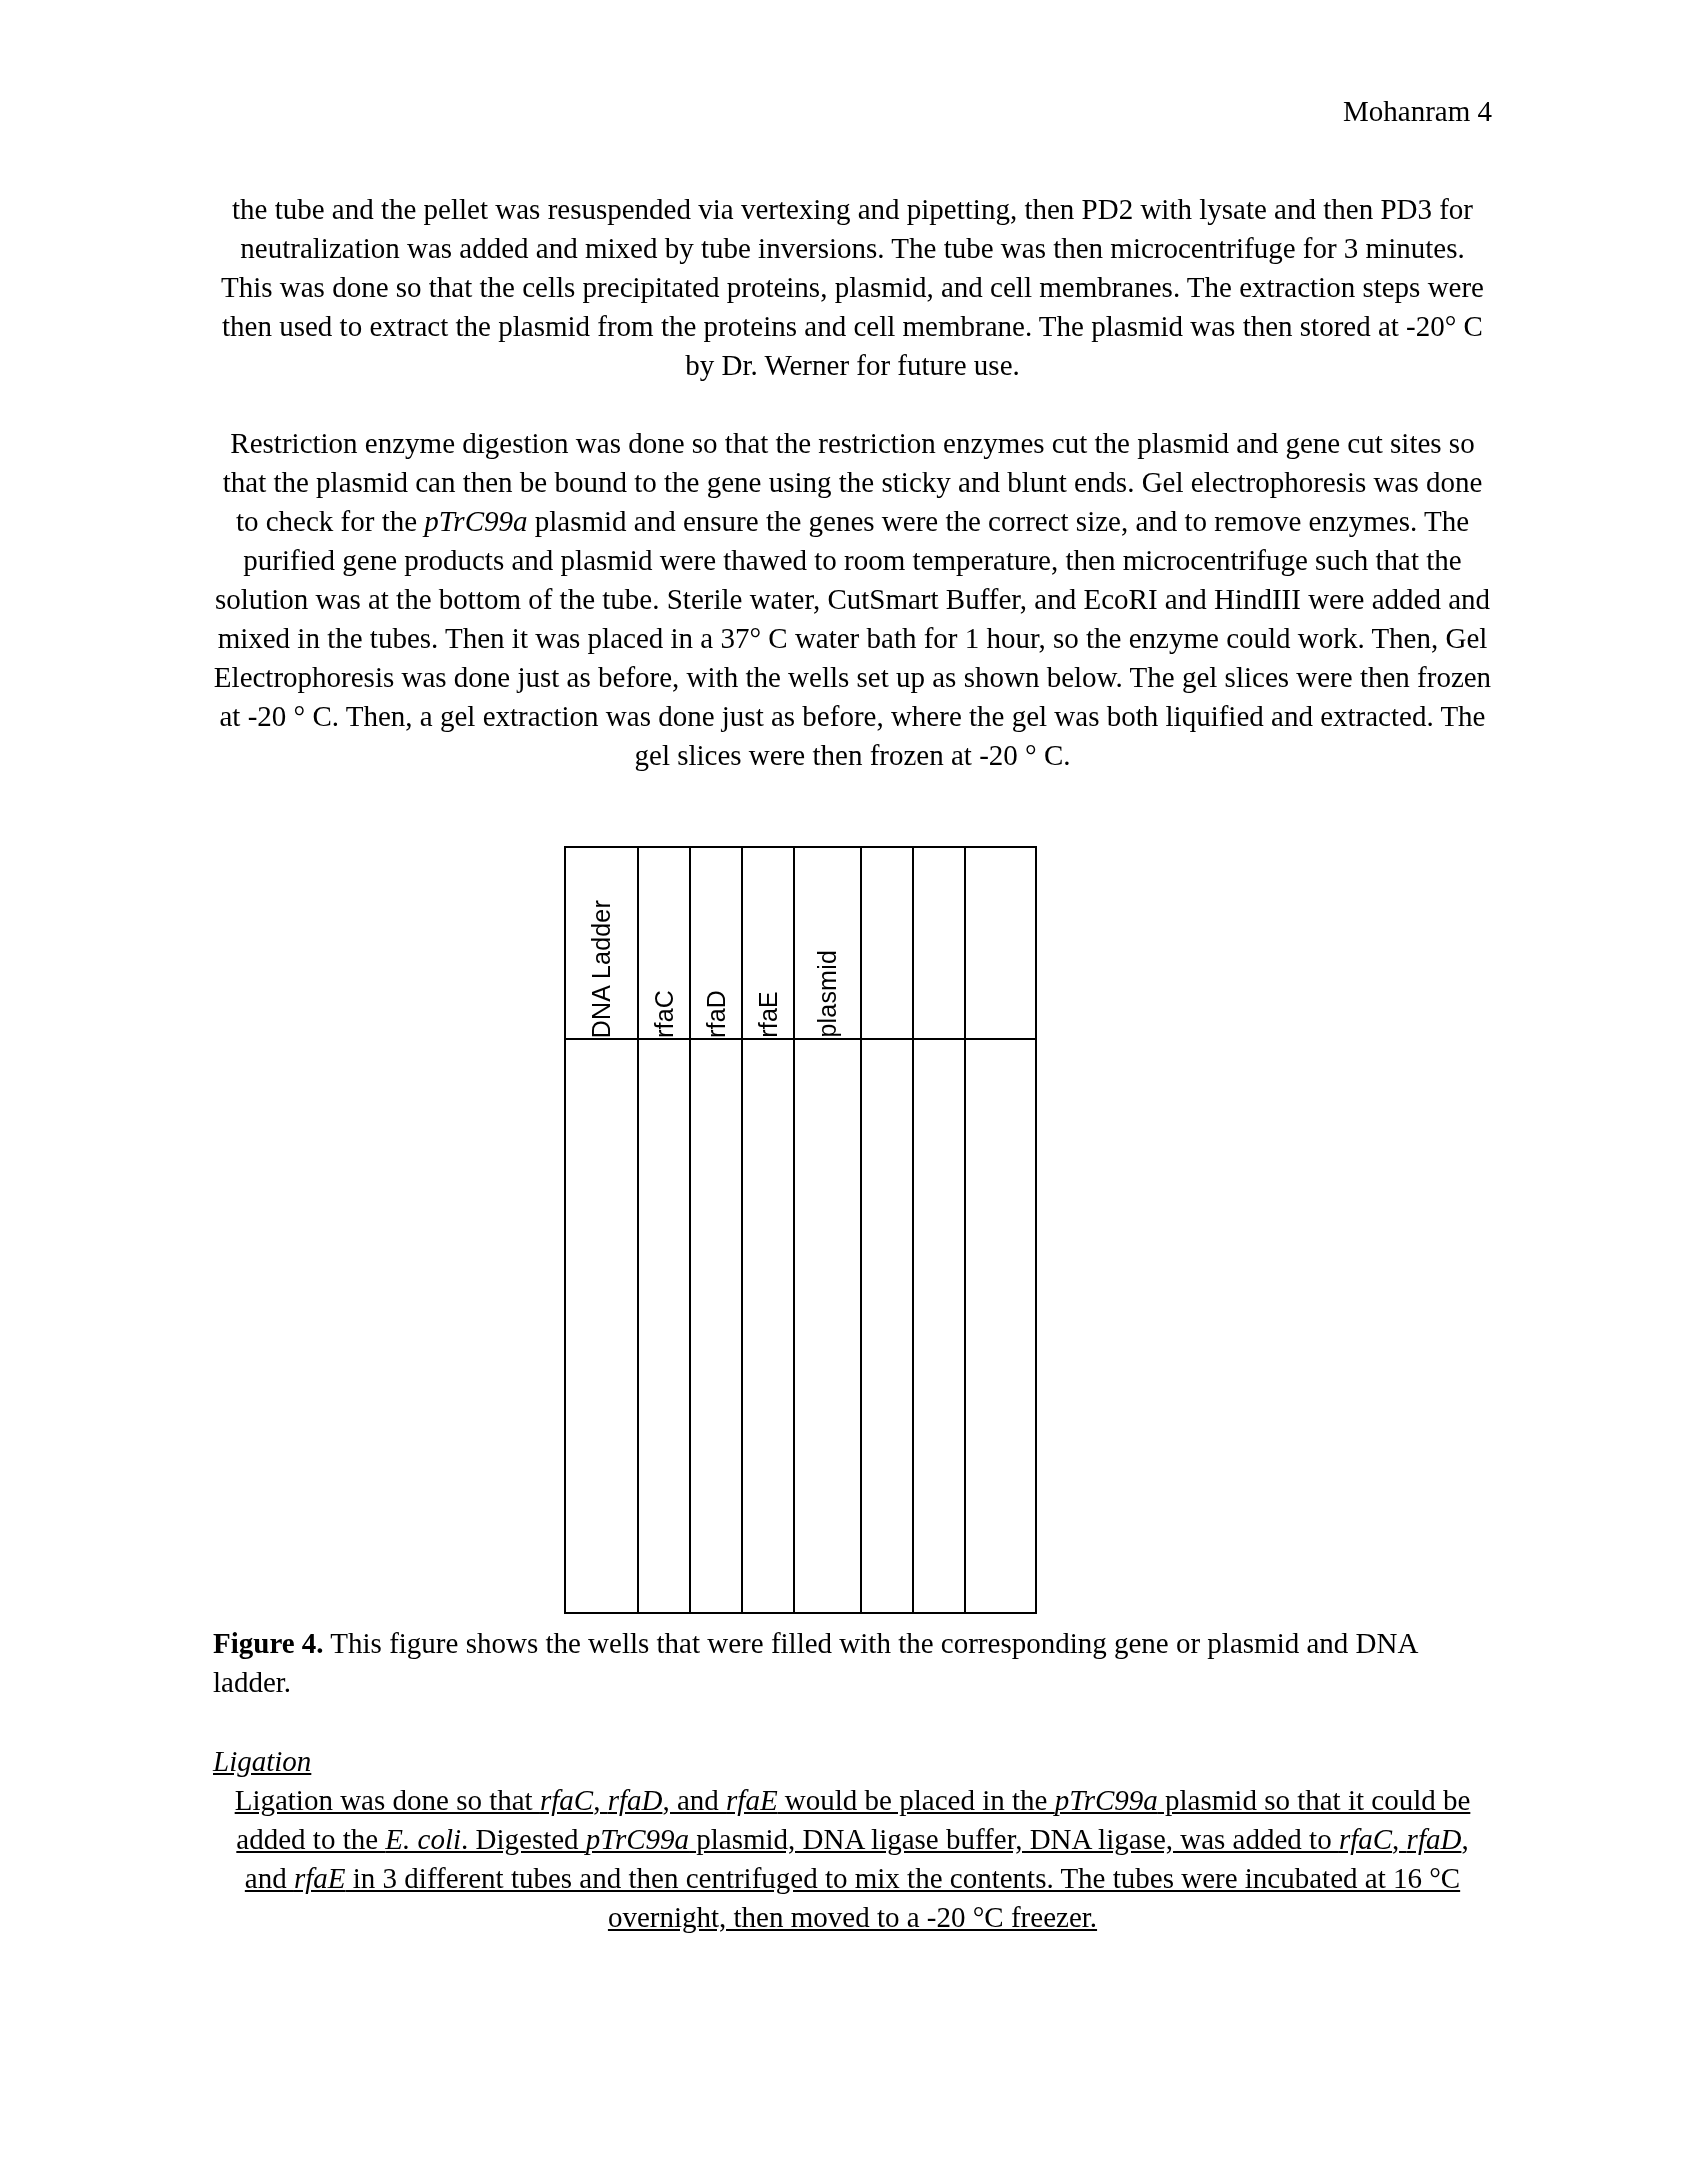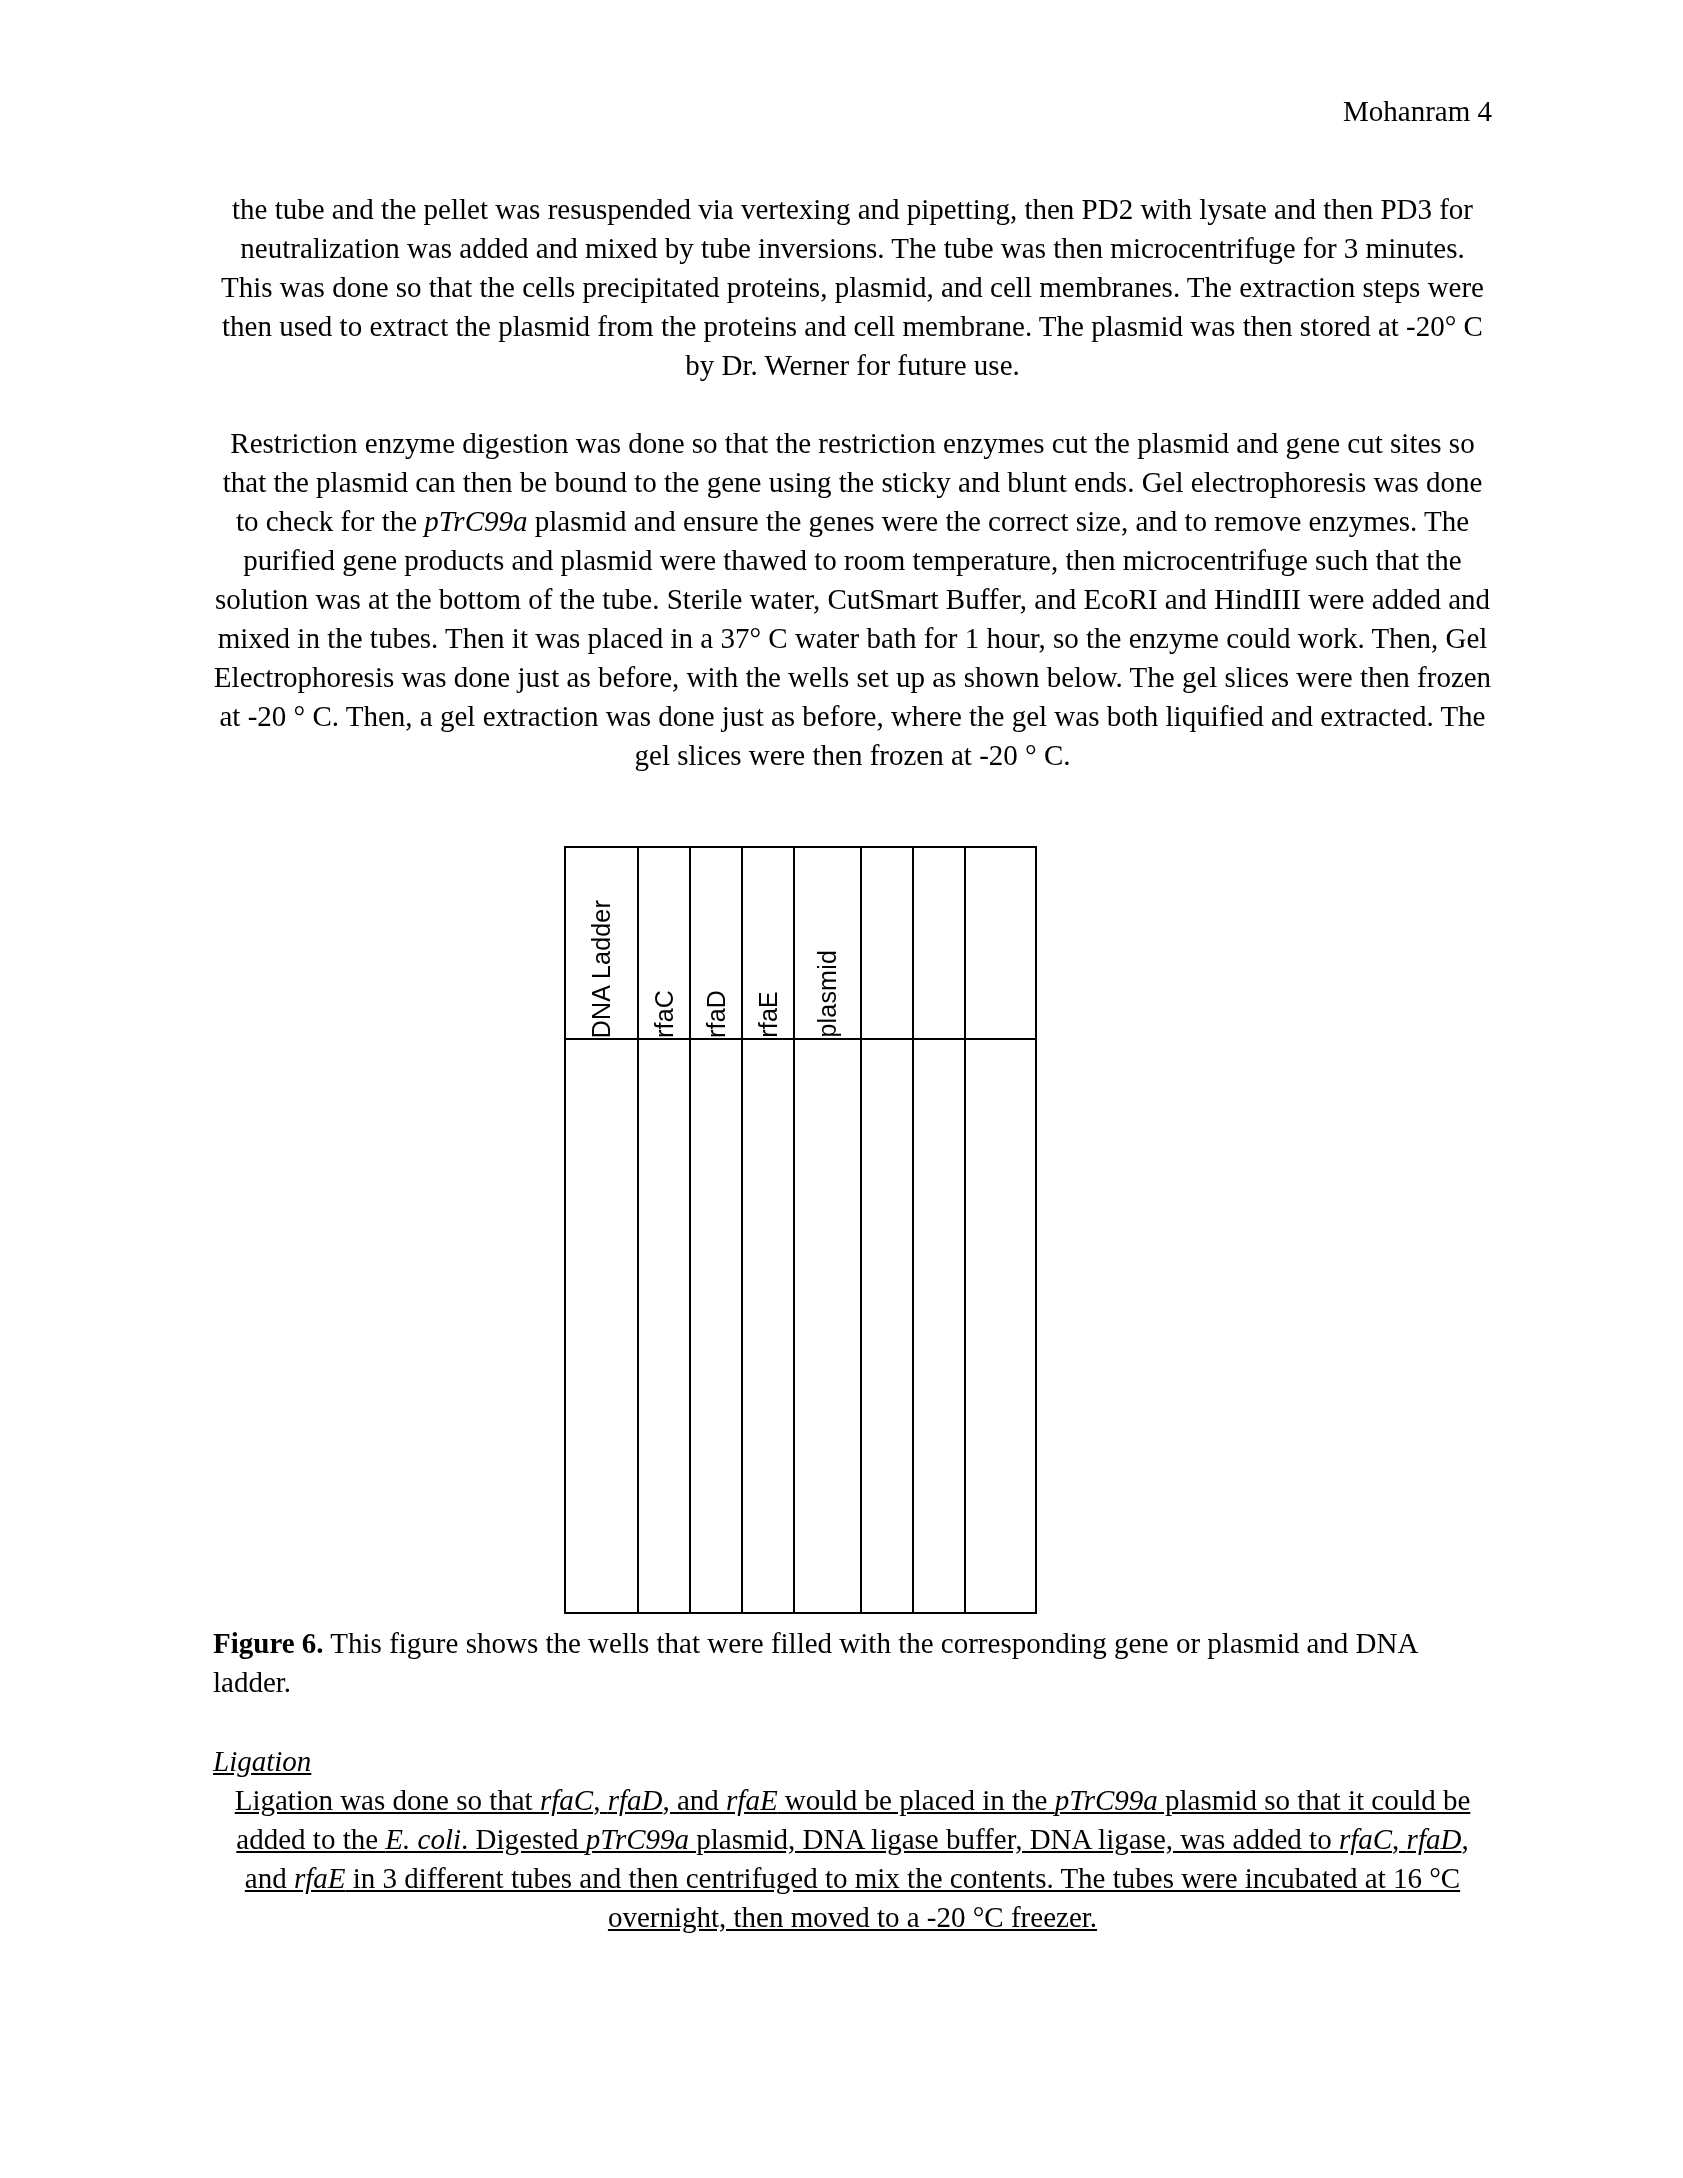--- a/index.html
+++ b/index.html
@@ -207,21 +207,21 @@
         <td></td>
         <td></td>
         <td></td>
         <td></td>
         <td></td>
       </tr>
     </tbody>
       </table>
   </div>
 
-  <p class="caption"><span class="bold">Figure 6.</span><span> This figure shows the wells that were filled with the corresponding gene or plasmid and DNA ladder.</span></p>
+  <p class="caption"><span class="bold">Figure 4.</span><span> This figure shows the wells that were filled with the corresponding gene or plasmid and DNA ladder.</span></p>
 
   <div class="ligation-block">
     <p class="section-head">Ligation</p>
 
     <p class="body-par"><span>Ligation was done so that </span><span class="ital">rfaC</span><span>, </span><span class="ital">rfaD</span><span>, and </span><span class="ital">rfaE</span><span> would be placed in the </span><span class="ital">pTrC99a</span><span> plasmid so that it could be added to the </span><span class="ital">E. coli</span><span>. Digested </span><span class="ital">pTrC99a</span><span> plasmid, DNA ligase buffer, DNA ligase, was added to </span><span class="ital">rfaC</span><span>, </span><span class="ital">rfaD</span><span>, and </span><span class="ital">rfaE</span><span> in 3 different tubes and then centrifuged to mix the contents. The tubes were incubated at 16 °C overnight, then moved to a -20 °C freezer.</span></p>
   </div>
 
 </div>
 
 

